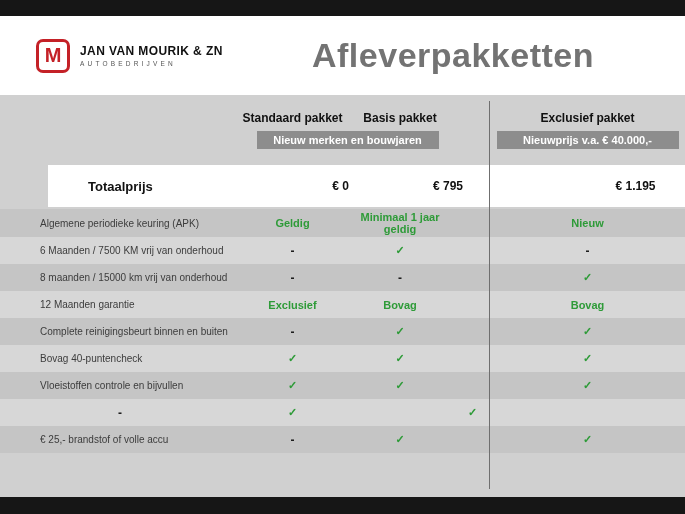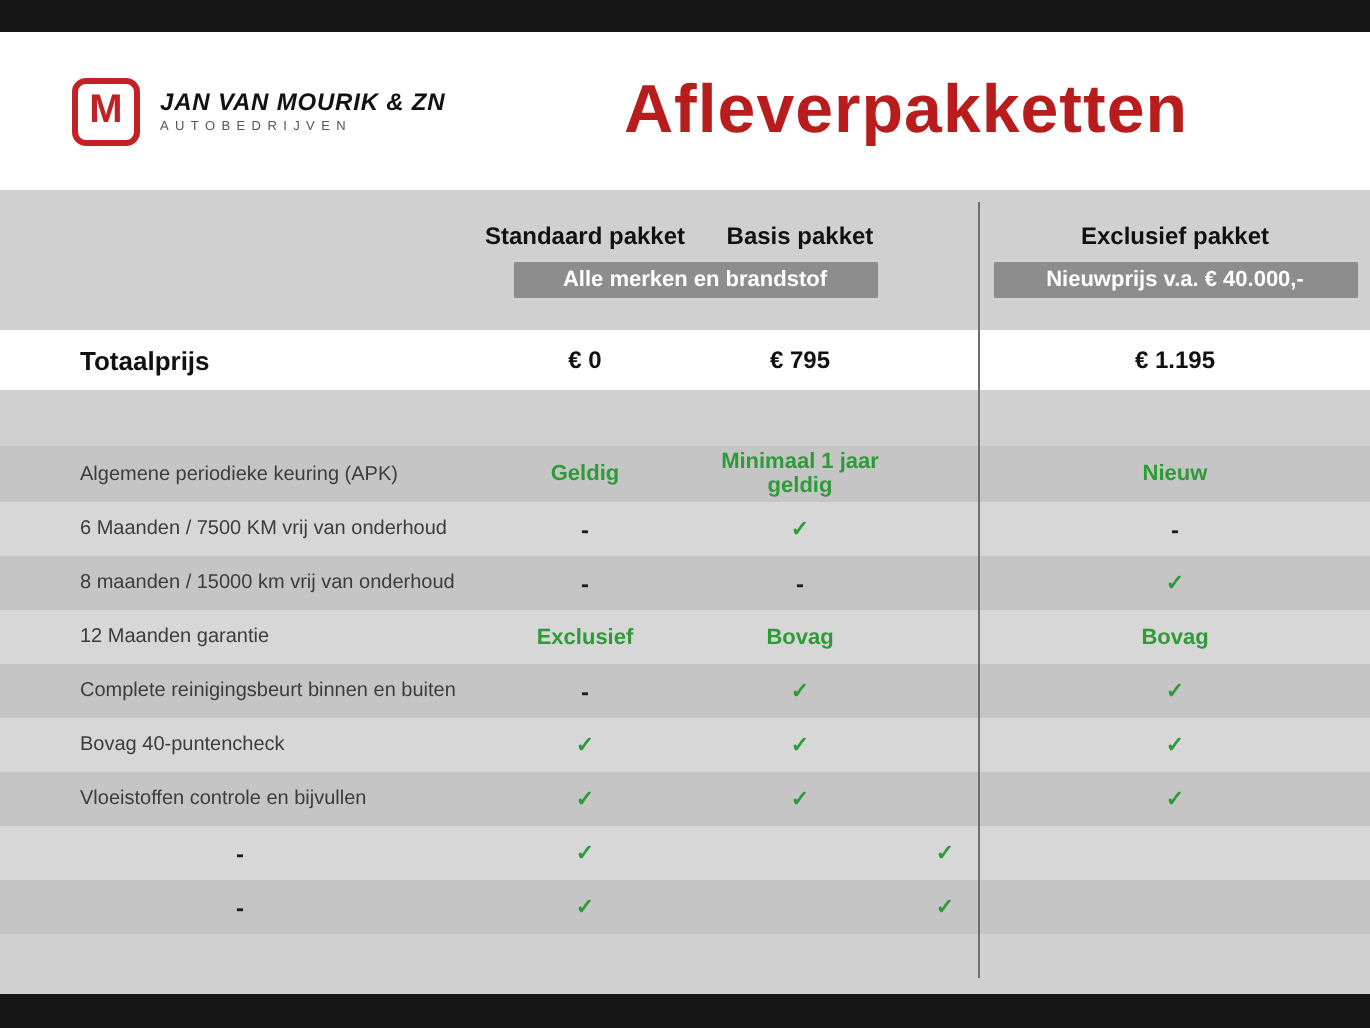--- a/index.html
+++ b/index.html
@@ -12,48 +12,48 @@
   .bar.top { height:16px; }
   .bar.bottom { position:absolute; left:0; right:0; bottom:0; height:17px; }
 
   header { height:79px; background:#ffffff; display:flex; align-items:center; padding-left:36px; }
   .brand { display:flex; align-items:center; gap:10px; flex:0 0 215px; }
   .logo-badge {
     width:34px; height:34px; border:3px solid var(--red,#c42127); border-radius:7px;
     display:flex; align-items:center; justify-content:center;
     color:var(--red,#c42127); font-weight:bold; font-size:20px; background:#fff;
   }
-  .brand-name { font-size:12px; font-weight:bold; letter-spacing:.4px; color:#111; white-space:nowrap;font-style:italic; }
+  .brand-name { font-size:12px; font-weight:bold; letter-spacing:.4px; color:#111; white-space:nowrap; }
   .brand-sub { font-size:6.5px; letter-spacing:3.2px; color:#555; margin-top:2px; }
-  h1 { flex:1; text-align:center; font-size:34px; font-weight:bold; color:#b91c1c; letter-spacing:.5px; padding-right:30px; }
+  h1 { flex:1; text-align:center; font-size:34px; font-weight:bold; color:#737373; letter-spacing:.5px; padding-right:30px; }
 
   .body { position:relative; height:402px; }
   .divider-v { position:absolute; left:489px; top:6px; bottom:8px; width:1px; background:#6f6f6f; z-index:4; }
 
   .row-grid { display:grid; grid-template-columns:240px 105px 110px 35px 195px; align-items:center; }
   .c { text-align:center; }
   .c.label { text-align:left; padding-left:40px; }
 
   .cols-header { padding-top:14px; height:32px; }
   .col-title { font-size:12px; font-weight:bold; color:#111; }
 
   .badges { height:20px; margin-top:2px; }
   .span12 { grid-column:2 / 4; }
   .badge {
     display:inline-block; background:var(--badge,#8d8d8d); color:#fff;
     font-size:11px; font-weight:bold; padding:3px 0; text-align:center;
   }
   .badge.wide { width:182px; }
   .badge.narrow { width:182px; }
 
-  .totals { margin-top:16px; height:30px; background:#ffffff; }
+  .totals { margin-top:16px; height:42px; background:#ffffff;margin-left:48px; }
   .total-label { font-size:13px; font-weight:bold; color:#111; }
   .total-val { font-size:12px; font-weight:bold; color:#111; }
 
-  .rows { margin-top:28px; }
+  .rows { margin-top:2px; }
   .row { min-height:27px; padding:2px 0; }
   .row:nth-child(odd)  { background:#c5c5c5; }
   .row:nth-child(even) { background:#d7d7d7; }
   .row .label { font-size:10px; color:#3c3c3c; line-height:1.3; padding-right:12px; }
   .val.green { color:var(--green,#2e9b38); font-weight:bold; font-size:11px; }
   .val.dash  { color:#1d1d1d; font-weight:bold; font-size:12px; }
 </style>
 </head>
 <body>
 
@@ -80,21 +80,21 @@
       <div class="c label"></div>
       <div class="c col-title">Standaard pakket</div>
       <div class="c col-title">Basis pakket</div>
       <div class="c"></div>
       <div class="c col-title">Exclusief pakket</div>
     </div>
 
     <div class="badges row-grid">
       <div class="c label"></div>
       <div class="c span12">
-        <span class="badge wide">Alle merken en brandstof</span>
+        <span class="badge wide">Nieuw merken en bouwjaren</span>
       </div>
       <div class="c"></div>
       <div class="c">
         <span class="badge narrow">Nieuwprijs v.a. € 40.000,-</span>
       </div>
     </div>
 
     <div class="totals row-grid">
       <div class="c label total-label">Totaalprijs</div>
       <div class="c total-val">€ 0</div>
@@ -162,20 +162,21 @@
       </div>
 
       <div class="row row-grid">
         <div class="c val dash">-</div>
         <div class="c val green">✓</div>
         <div class="c"></div>
         <div class="c val green">✓</div>
       </div>
 
       <div class="row row-grid">
+        <div class="c label">€ 25,- brandstof of  volle accu</div>
         <div class="c val dash">-</div>
         <div class="c val green">✓</div>
         <div class="c"></div>
         <div class="c val green">✓</div>
       </div>
 
     </div>
   </main>
 
   <div class="bar bottom"></div>

